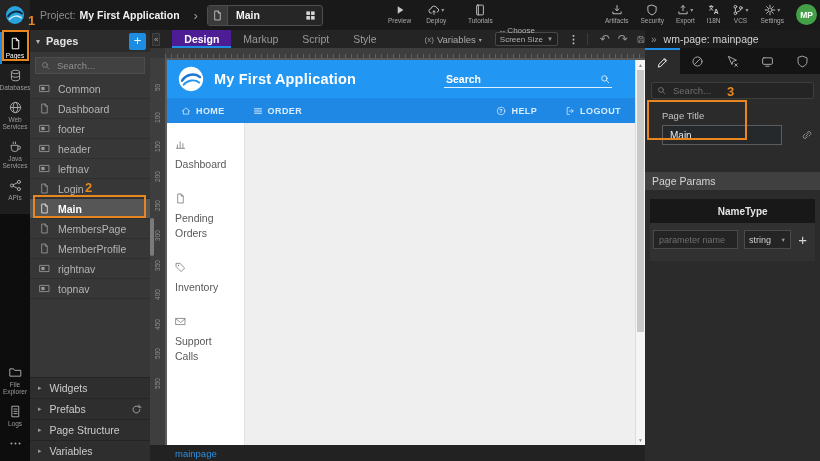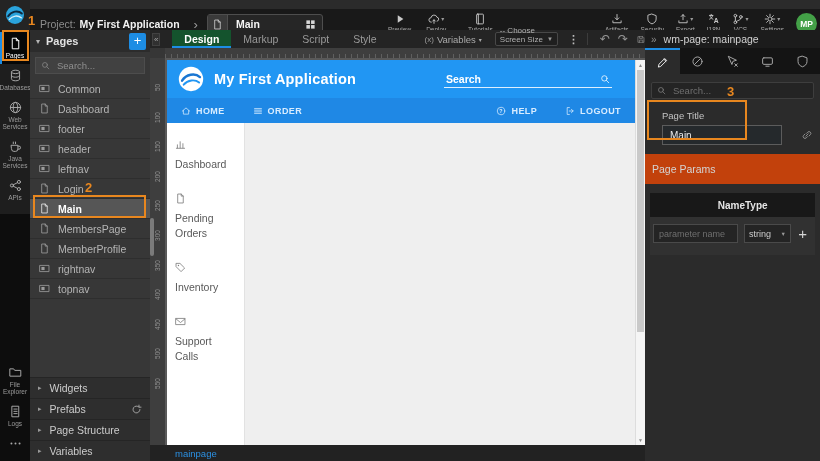--- a/index.html
+++ b/index.html
@@ -4,21 +4,21 @@
 <style>
   html,body{margin:0;padding:0;background:#111;}
   *{box-sizing:border-box;}
   .screen{position:relative;width:820px;height:461px;background:#2b2b2b;overflow:hidden;
     font-family:"Liberation Sans",sans-serif;-webkit-font-smoothing:antialiased;}
   .ic{display:inline-flex;align-items:center;justify-content:center;line-height:0;}
   .ic svg{width:100%;height:100%;}
 
   
   .topbar{position:absolute;left:30px;top:0;width:790px;height:30px;background:#191919;
-    display:flex;align-items:center;color:#ccc;margin-top:9px;}
+    display:flex;align-items:center;color:#ccc;}
   .tb-project{display:flex;align-items:center;padding-left:10px;font-size:10.5px;white-space:nowrap;}
   .tb-project .plabel{color:#8d8d8d;margin-right:4px;}
   .tb-project .pname{color:#f2f2f2;font-weight:bold;}
   .tb-chevron{color:#9a9a9a;font-size:13px;margin:0 9px 0 14px;}
   .page-selector{position:relative;display:flex;align-items:center;height:21px;width:116px;
     background:#262626;border:1px solid #4e4e4e;border-radius:3px;}
   .page-selector .psel-iconcell{width:20px;height:100%;background:#3a3a3a;display:flex;align-items:center;
     justify-content:center;color:#d0d0d0;border-right:1px solid #4e4e4e;}
   .page-selector .psel-iconcell .ic{width:11px;height:11px;}
   .page-selector .psel-label{flex:1;padding:0 8px;font-size:10.5px;font-weight:bold;color:#f5f5f5;}
@@ -79,21 +79,21 @@
   .panel-scroll{position:absolute;left:150px;top:218px;width:4px;height:38px;background:#7b7b7b;
     border-radius:2px;z-index:6;}
 
   
   .canvas-toolbar{position:absolute;left:150px;top:30px;width:495px;height:18px;background:#242424;
     display:flex;align-items:center;}
   .collapse-left{width:12px;height:13px;margin-left:2px;background:#303030;border:1px solid #414141;
     color:#a5a5a5;font-size:8px;line-height:11px;text-align:center;cursor:pointer;}
   .ctabs{display:flex;margin-left:12px;height:18px;}
   .ctab{padding:0 12px;font-size:10.5px;line-height:18px;color:#9a9a9a;cursor:pointer;}
-  .ctab.active{background:#14532d;color:#fff;box-shadow:inset 0 -2px 0 #1d8de4;font-weight:bold;}
+  .ctab.active{background:#4c1d95;color:#fff;box-shadow:inset 0 -2px 0 #1d8de4;font-weight:bold;}
   .cvars{display:flex;align-items:center;margin-left:36px;color:#a9a9a9;font-size:9.5px;gap:3px;cursor:pointer;}
   .cvars .vx{font-size:8px;color:#9a9a9a;}
   .cvars .caret{font-size:6px;}
   .screen-size{display:flex;align-items:center;margin-left:13px;width:94px;height:14px;background:#1f1f1f;
     border:1px solid #484848;border-radius:2px;padding:0 4px;color:#b2b2b2;font-size:8px;cursor:pointer;}
   .screen-size .caret{margin-left:auto;font-size:6px;color:#9a9a9a;}
   .kebab{margin-left:10px;color:#bdbdbd;font-size:11px;font-weight:bold;cursor:pointer;}
   .csep{width:1px;height:12px;background:#3c3c3c;margin:0 8px;}
   .cundo,.credo{color:#969696;font-size:12px;cursor:pointer;margin:0 4px;line-height:12px;}
   .csave{width:13px;height:13px;color:#969696;margin-left:5px;cursor:pointer;}
@@ -156,22 +156,22 @@
   .insp-search .ic{width:9px;height:9px;color:#8a8a8a;flex:none;}
   .insp-search input{background:transparent;border:none;outline:none;width:100%;font-size:9.5px;
     color:#cfcfcf;font-family:inherit;}
   .insp-search input::placeholder{color:#6f6f6f;}
   .insp-field{padding:2px 7px 0 7px;margin-left:10px;}
   .insp-field .flabel{font-size:9.5px;color:#c3c3c3;margin:3px 0 4px 0;}
   .insp-field .frow{display:flex;align-items:center;}
   .insp-field input{width:120px;height:20px;background:#25292c;border:1px solid #5c5c5c;
     color:#e9e9e9;font-size:10px;padding:0 7px;font-family:inherit;outline:none;}
   .insp-field .bindlink{margin-left:auto;width:12px;height:12px;color:#979797;cursor:pointer;}
-  .insp-sechead{height:30px;background:#c2410c;display:flex;align-items:center;padding:0 7px;
-    color:#d4d4d4;font-size:10.5px;margin-top:9px;}
+  .insp-sechead{height:18px;background:#404040;display:flex;align-items:center;padding:0 7px;
+    color:#d4d4d4;font-size:10.5px;margin-top:27px;}
   .params{margin:9px 5px 0 5px;background:#313131;padding-bottom:12px;}
   .params-head{display:flex;height:24px;background:#181818;align-items:center;
     font-size:10px;font-weight:bold;color:#e5e5e5;}
   .params-head .c1{width:95px;padding-left:8px;text-align:right;}
   .params-head .c2{flex:1;}
   .params-row{display:flex;align-items:center;padding:7px 4px 0 3px;gap:6px;}
   .params-row input{width:85px;height:19px;background:#242424;border:1px solid #4a4a4a;
     color:#cfcfcf;font-size:9px;padding:0 5px;font-family:inherit;outline:none;}
   .params-row input::placeholder{color:#6f6f6f;}
   .param-select{width:47px;height:19px;background:#242424;border:1px solid #4a4a4a;display:flex;

